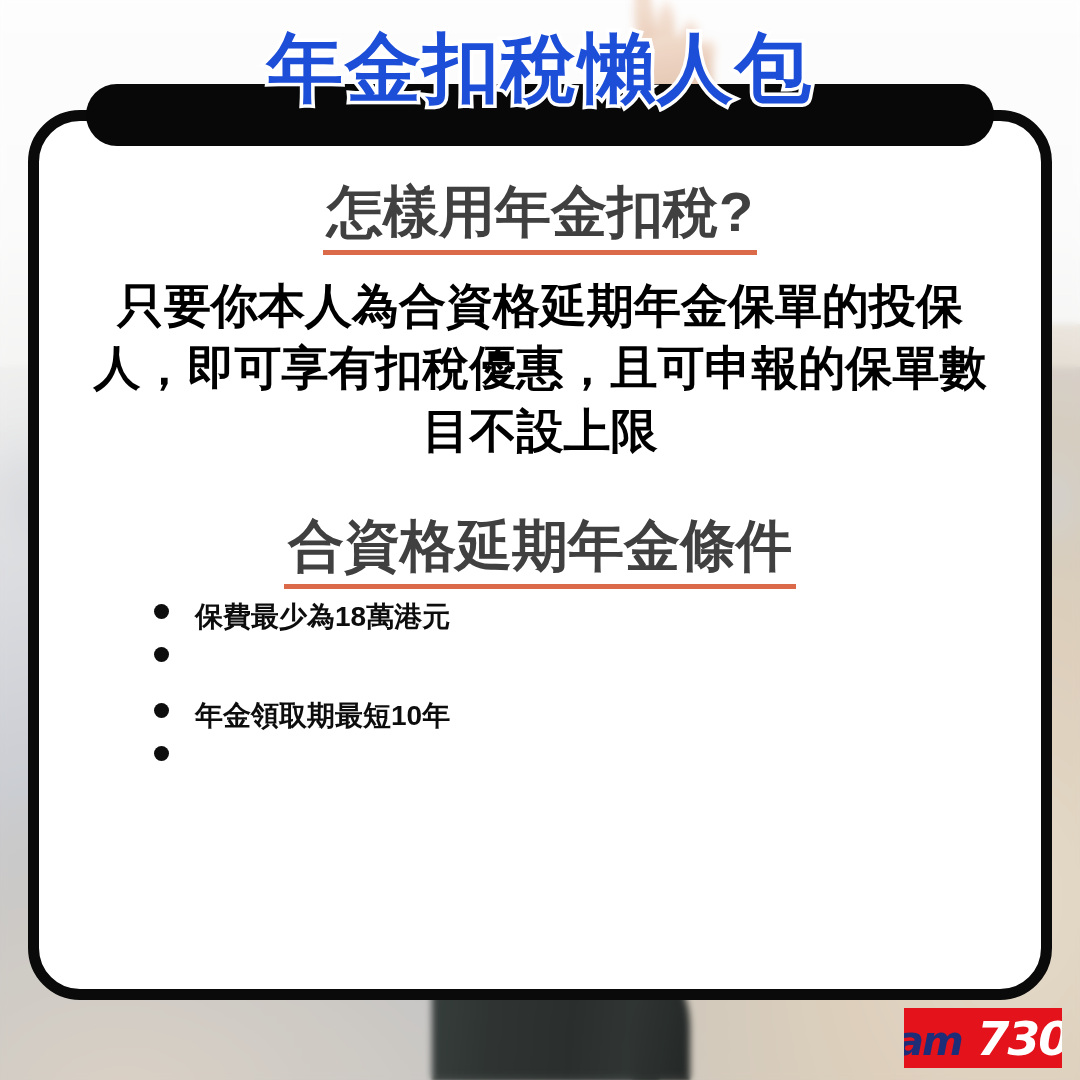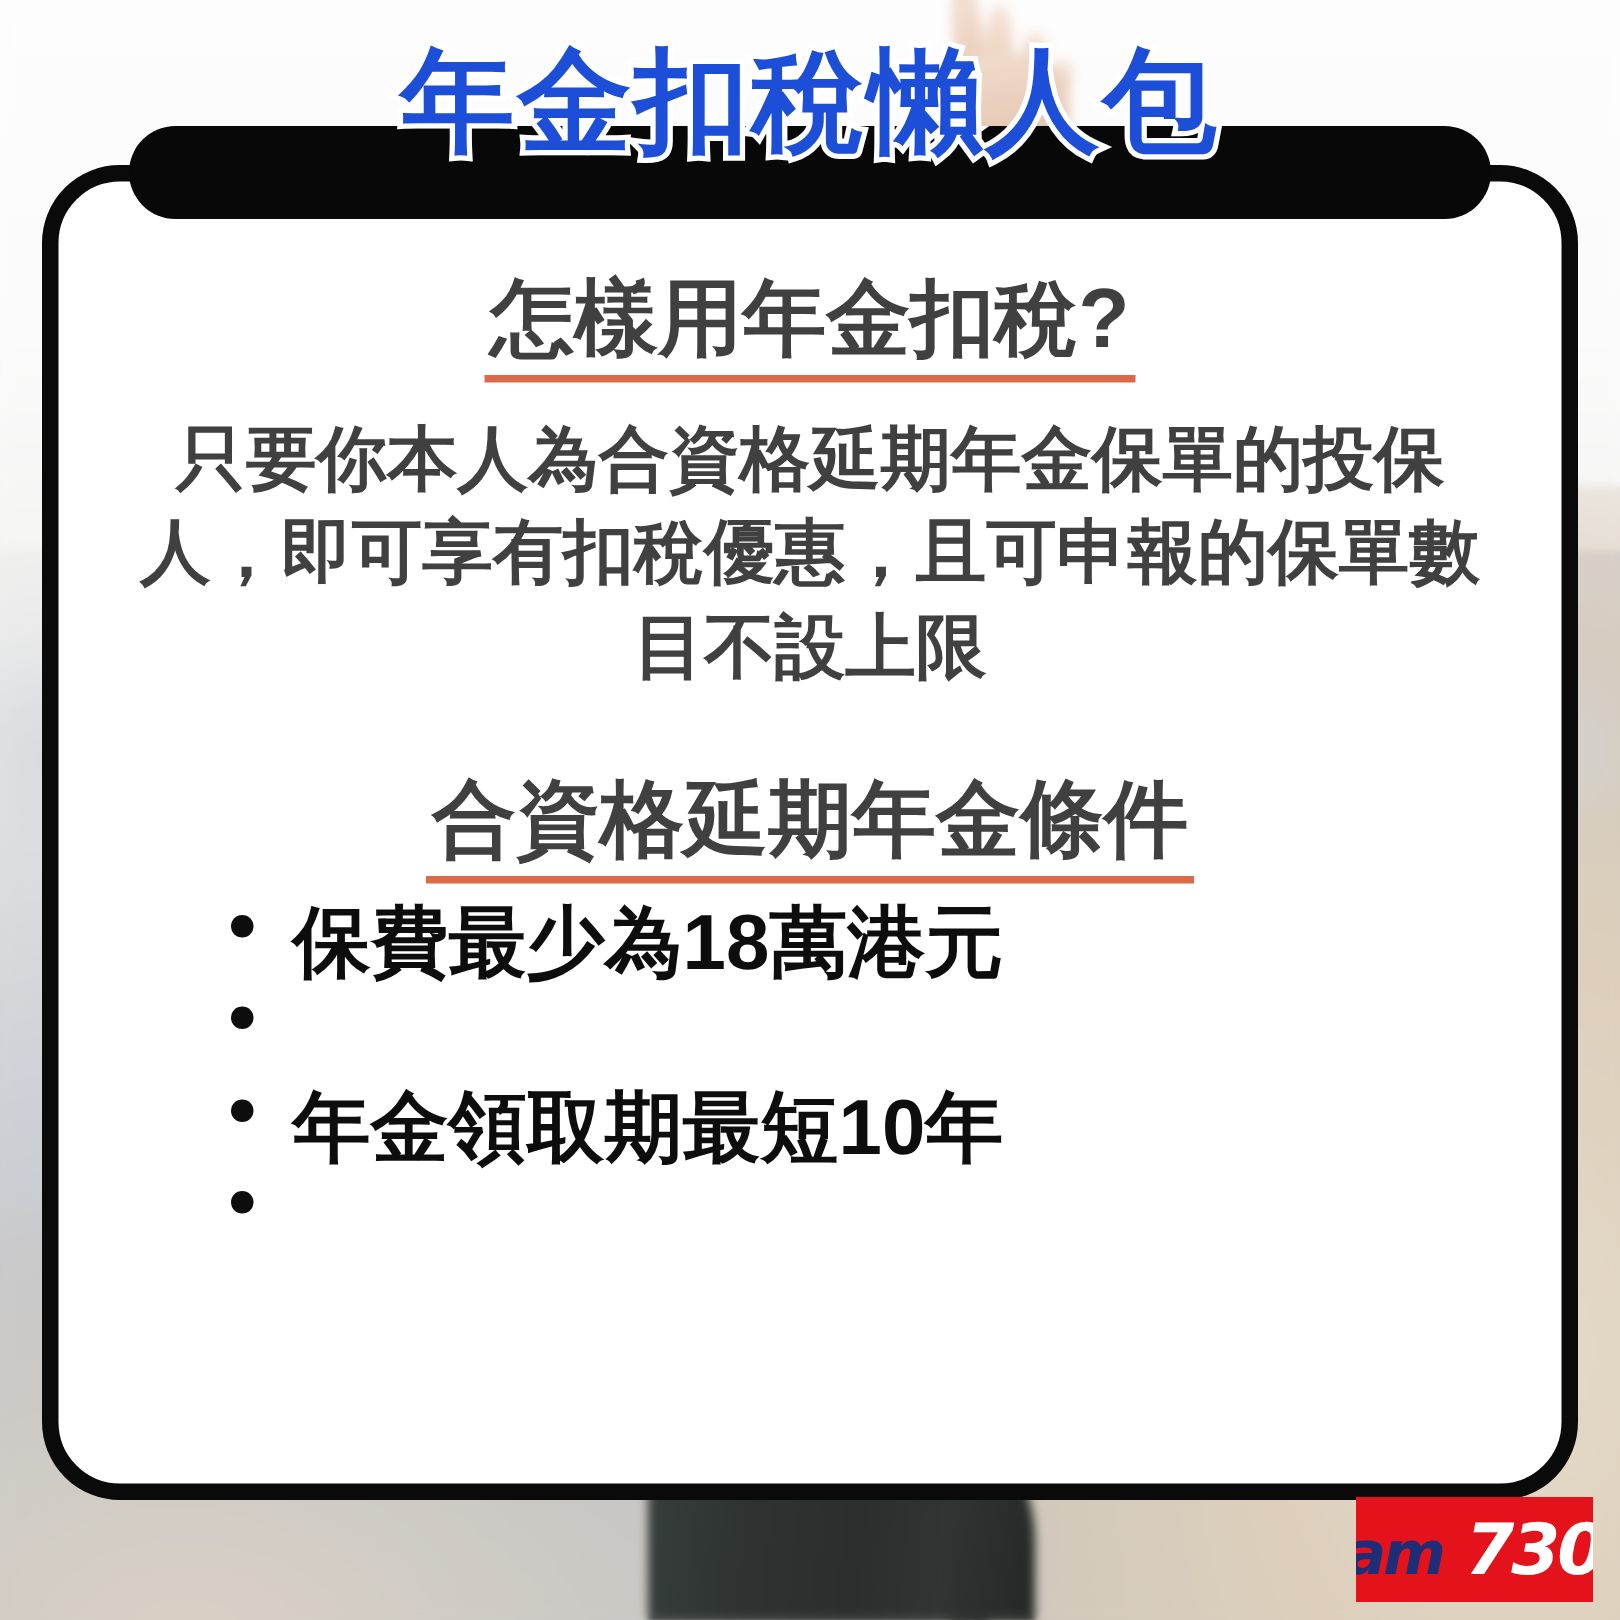--- a/index.html
+++ b/index.html
@@ -185,36 +185,36 @@
 
   .heading-1 { margin-top: 22px; }
 
   .body-copy {
     margin: 30px auto 0 auto;
     width: 930px;
     text-align: center;
     font-size: 47px;
     line-height: 1.33;
     font-weight: bold;
-    color: #404040;
+    color: #000000;
     letter-spacing: 0px;
   }
 
   .heading-2 { margin-top: 52px; }
 
   .bullets {
     margin: 24px 0 0 0;
     padding: 0;
     list-style: none;
     width: 100%;
   }
   .bullets li {
     display: flex;
-    align-items: center;
-    font-size: 52px;
+    align-items: flex-end;
+    font-size: 28px;
     line-height: 1.0;
     font-weight: bold;
     color: #0d0d0d;
     padding: 0 0 0 92px;
     margin-bottom: 28px;
   }
   .bullets li .dot {
     flex: 0 0 auto;
     width: 15px;
     height: 15px;
@@ -225,21 +225,21 @@
     top: -12px;
   }
   .bullets li .txt { white-space: nowrap; }
 
   
   .logo {
     position: absolute;
     right: 18px;
     bottom: 12px;
     width: 158px;
-    height: 70px;
+    height: 60px;
     background: #e4121a;
     z-index: 6;
     display: flex;
     align-items: center;
     justify-content: center;
     overflow: hidden;
   }
   .logo .logo-inner {
     display: flex;
     align-items: baseline;

